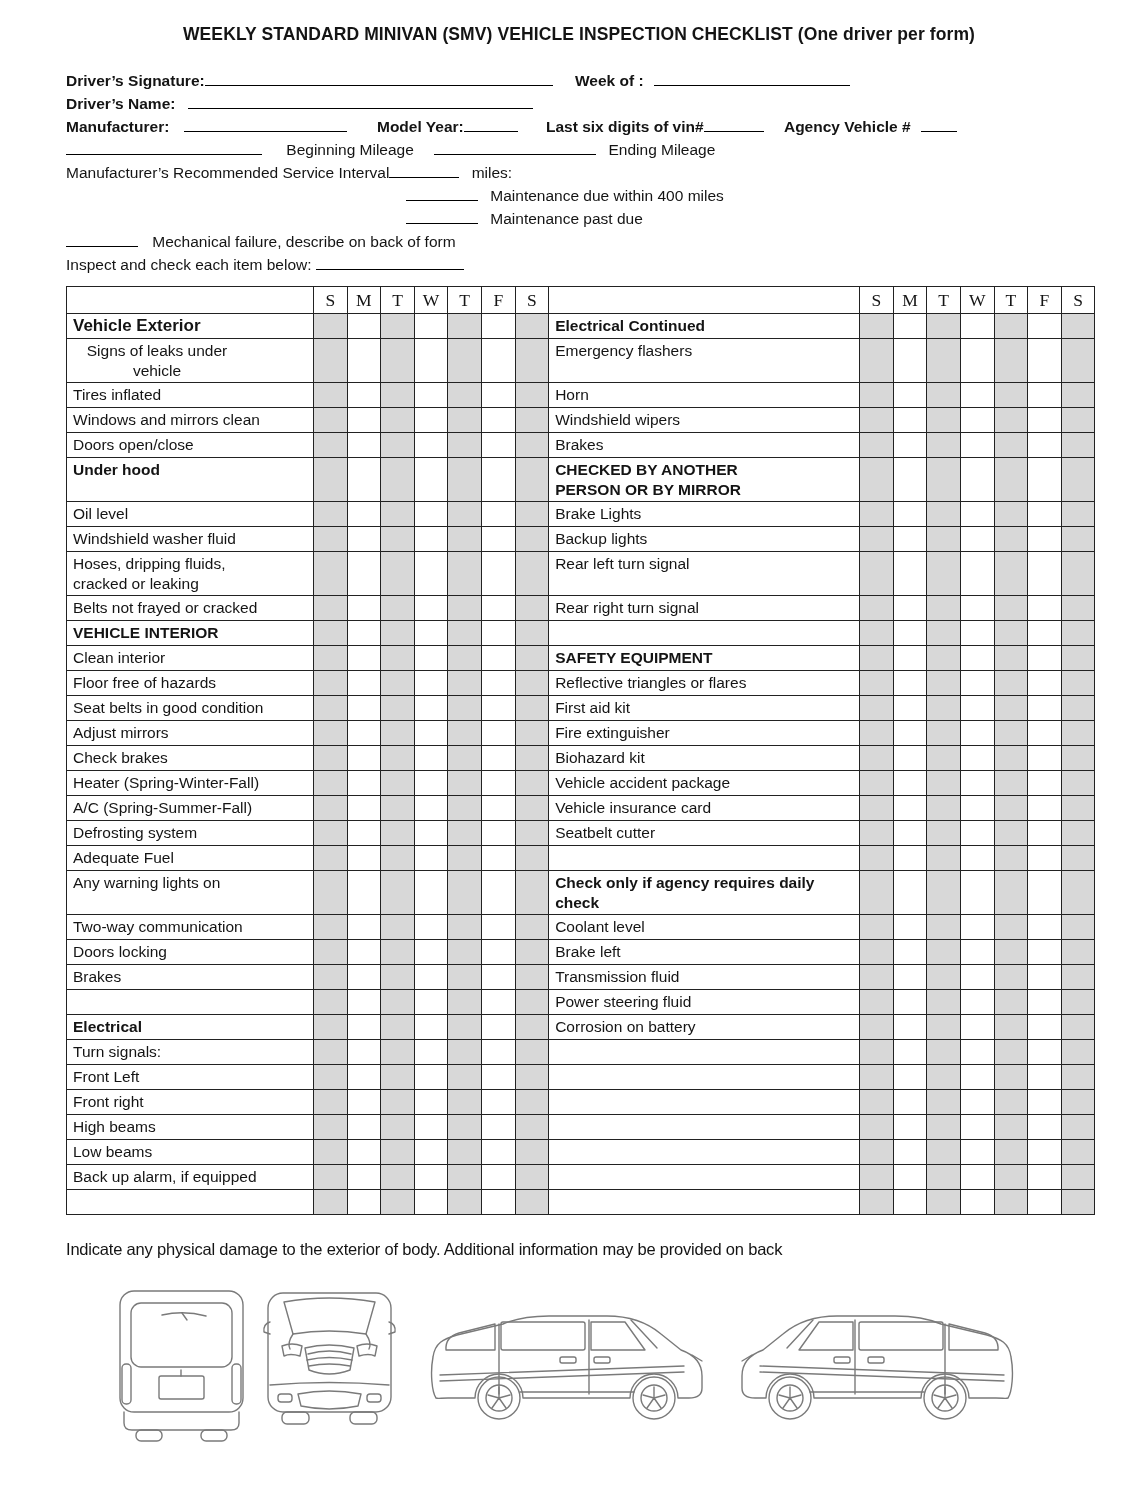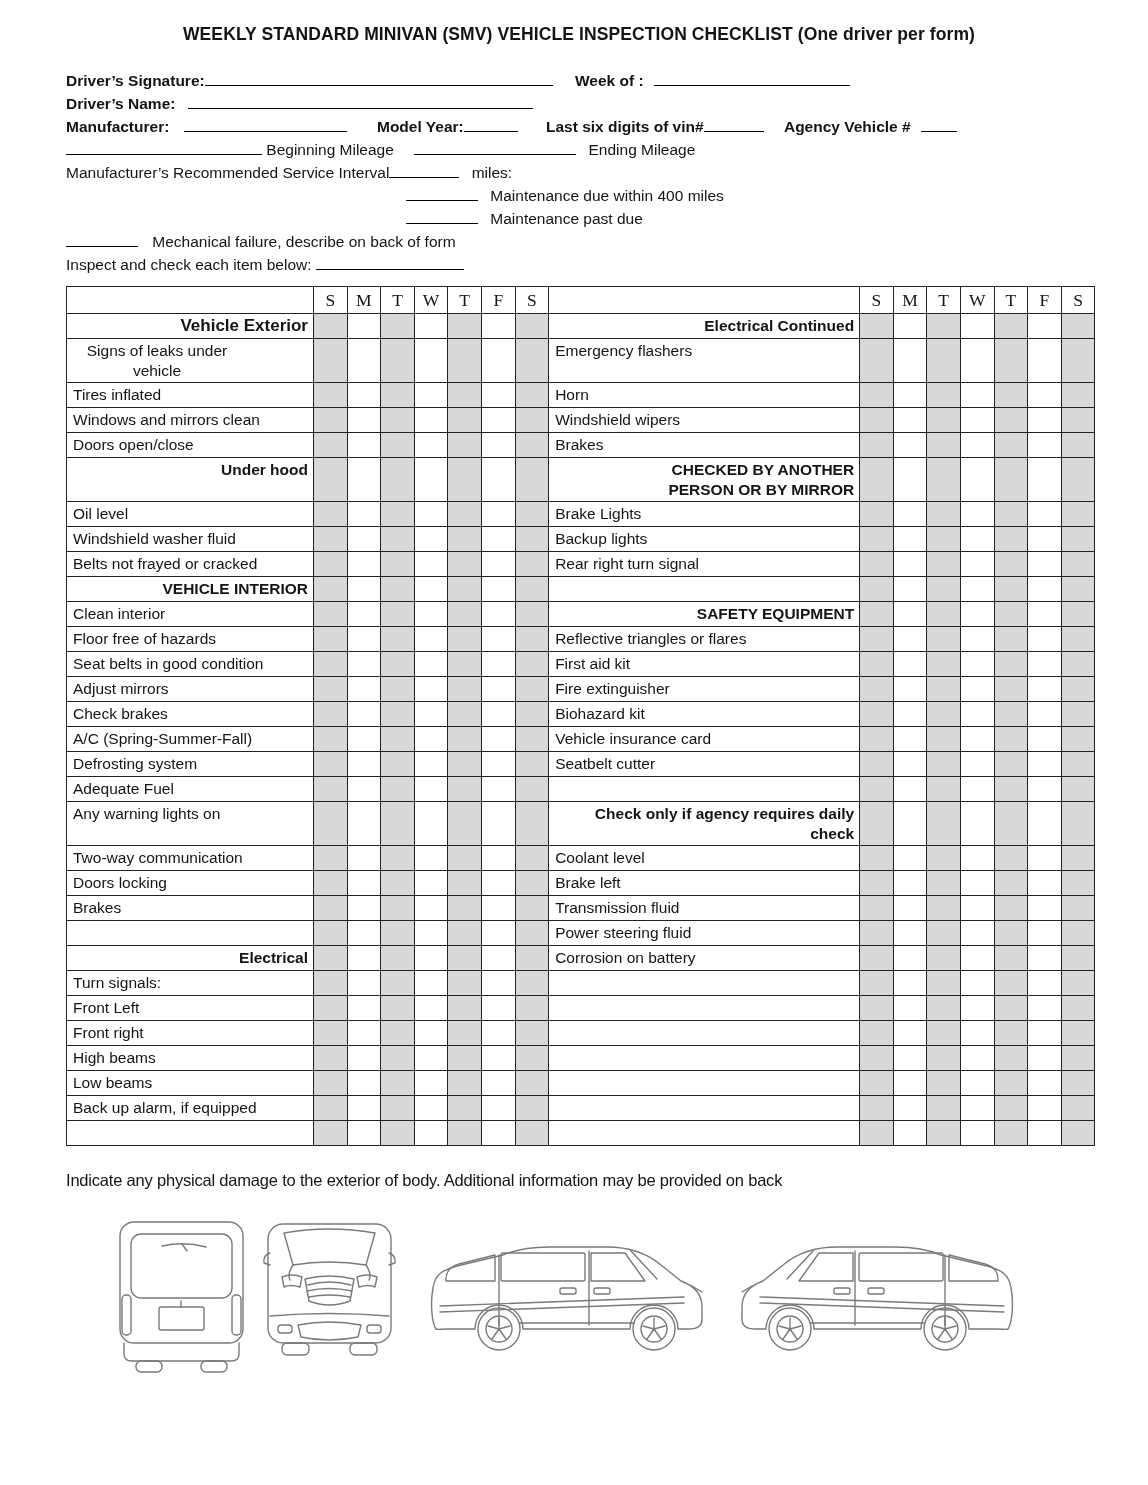--- a/index.html
+++ b/index.html
@@ -4,21 +4,21 @@
 <style>
   * { box-sizing: border-box; margin: 0; padding: 0; }
   html,body { background:#ffffff; }
   body { width:1148px; height:1485px; font-family:"Liberation Sans", sans-serif; color:#141414; overflow:hidden; }
   .page { width:1148px; height:1061px; padding:24px 56px 4px 66px; position:relative; }
 
   .title { text-align:center; font-weight:bold; font-size:17.5px; letter-spacing:0.1px; margin-bottom:24px; }
 
   .hline { font-size:15.5px; line-height:23px; white-space:nowrap; }
   .lab { display:inline-block; }
-  .b { font-weight:bold;text-align:right; }
+  .b { font-weight:bold; }
   .bl { display:inline-block; height:14px; border-bottom:1.6px solid #000; vertical-align:baseline; }
 
   table { border-collapse:collapse; table-layout:fixed; width:1026px; margin-top:10px; }
   td { border:1.6px solid #222; vertical-align:top; overflow:hidden; }
   col.c-lbl-l { width:247px; }
   col.c-day  { width:33.6px; }
   col.c-lbl-r { width:311px; }
   tr { height:25px; }
   tr.tall { height:44px; }
   tr.hrow { height:27px; }
@@ -60,21 +60,21 @@
     <span class="lab b">Manufacturer:</span>
     <span class="bl" style="width:163px;margin-left:10px"></span>
     <span class="lab b" style="margin-left:26px">Model Year:</span><span class="bl" style="width:54px"></span>
     <span class="lab b" style="margin-left:24px">Last six digits of  vin#</span><span class="bl" style="width:60px"></span>
     <span class="lab b" style="margin-left:16px">Agency Vehicle #</span>
     <span class="bl" style="width:36px;margin-left:6px"></span>
   </div>
 
   <div class="hline">
     <span class="bl" style="width:196px"></span>
-    <span class="lab" style="margin-left:0">Beginning Mileage</span>
+    <span class="lab" style="margin-left:20px">Beginning Mileage</span>
     <span class="bl" style="width:162px;margin-left:16px"></span>
     <span class="lab" style="margin-left:8px">Ending Mileage</span>
   </div>
 
   <div class="hline">
     <span class="lab">Manufacturer’s Recommended Service Interval</span><span class="bl" style="width:70px"></span>
     <span class="lab" style="margin-left:8px">miles:</span>
   </div>
 
   <div class="hline">
@@ -272,20 +272,38 @@
           <td class="day sh"></td>
           <td class="r-lbl"><span class="txt">Backup lights</span></td>
           <td class="day sh"></td>
           <td class="day"></td>
           <td class="day sh"></td>
           <td class="day"></td>
           <td class="day sh"></td>
           <td class="day"></td>
           <td class="day sh"></td>
         </tr>
+        <tr class="r8 tall">
+          <td class="l-lbl"><span class="txt">Hoses, dripping fluids, cracked or leaking</span></td>
+          <td class="day sh"></td>
+          <td class="day"></td>
+          <td class="day sh"></td>
+          <td class="day"></td>
+          <td class="day sh"></td>
+          <td class="day"></td>
+          <td class="day sh"></td>
+          <td class="r-lbl"><span class="txt">Rear left turn signal</span></td>
+          <td class="day sh"></td>
+          <td class="day"></td>
+          <td class="day sh"></td>
+          <td class="day"></td>
+          <td class="day sh"></td>
+          <td class="day"></td>
+          <td class="day sh"></td>
+        </tr>
         <tr class="r9">
           <td class="l-lbl"><span class="txt">Belts not frayed or cracked</span></td>
           <td class="day sh"></td>
           <td class="day"></td>
           <td class="day sh"></td>
           <td class="day"></td>
           <td class="day sh"></td>
           <td class="day"></td>
           <td class="day sh"></td>
           <td class="r-lbl"><span class="txt">Rear right turn signal</span></td>
@@ -390,20 +408,38 @@
         <tr class="r15">
           <td class="l-lbl"><span class="txt">Check brakes</span></td>
           <td class="day sh"></td>
           <td class="day"></td>
           <td class="day sh"></td>
           <td class="day"></td>
           <td class="day sh"></td>
           <td class="day"></td>
           <td class="day sh"></td>
           <td class="r-lbl"><span class="txt">Biohazard kit</span></td>
+          <td class="day sh"></td>
+          <td class="day"></td>
+          <td class="day sh"></td>
+          <td class="day"></td>
+          <td class="day sh"></td>
+          <td class="day"></td>
+          <td class="day sh"></td>
+        </tr>
+        <tr class="r16">
+          <td class="l-lbl"><span class="txt">Heater (Spring-Winter-Fall)</span></td>
+          <td class="day sh"></td>
+          <td class="day"></td>
+          <td class="day sh"></td>
+          <td class="day"></td>
+          <td class="day sh"></td>
+          <td class="day"></td>
+          <td class="day sh"></td>
+          <td class="r-lbl"><span class="txt">Vehicle accident package</span></td>
           <td class="day sh"></td>
           <td class="day"></td>
           <td class="day sh"></td>
           <td class="day"></td>
           <td class="day sh"></td>
           <td class="day"></td>
           <td class="day sh"></td>
         </tr>
         <tr class="r17">
           <td class="l-lbl"><span class="txt">A/C  (Spring-Summer-Fall)</span></td>

